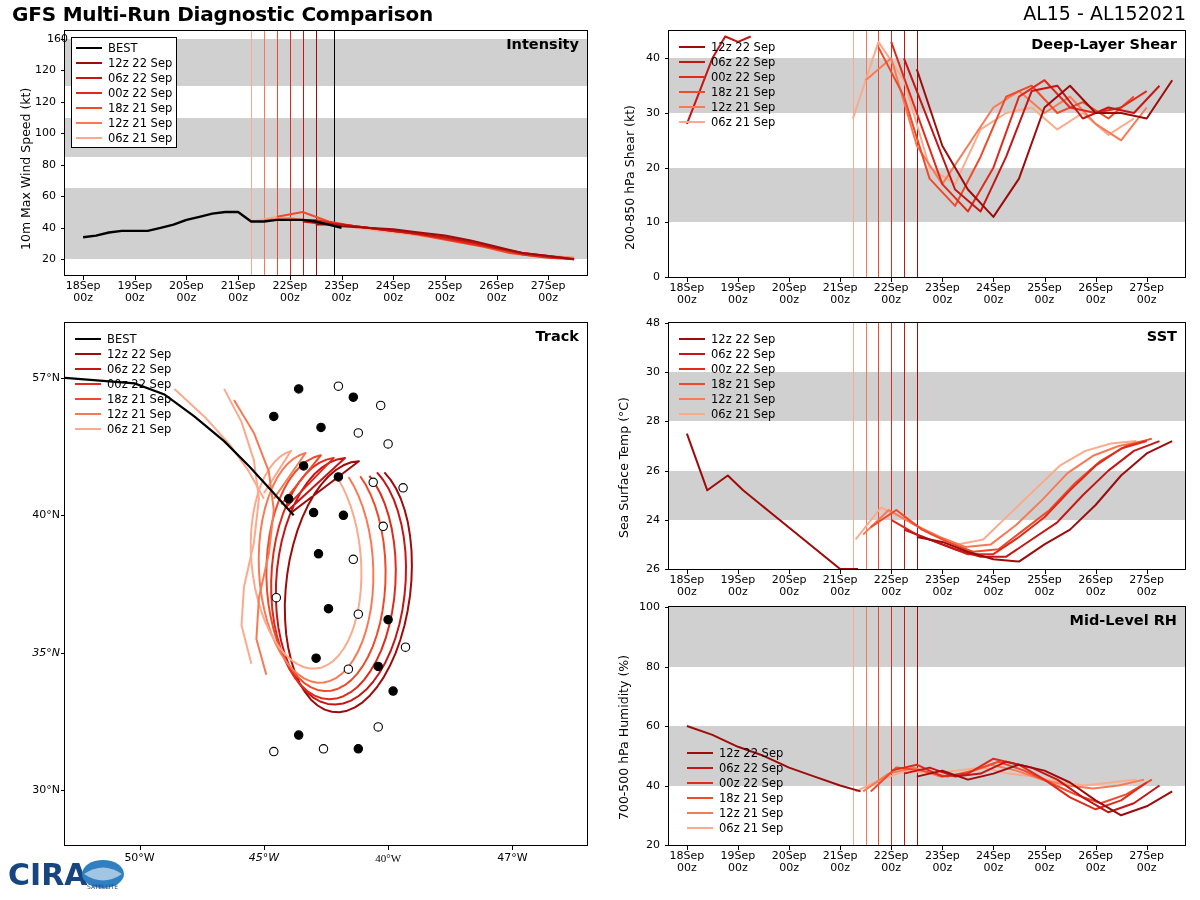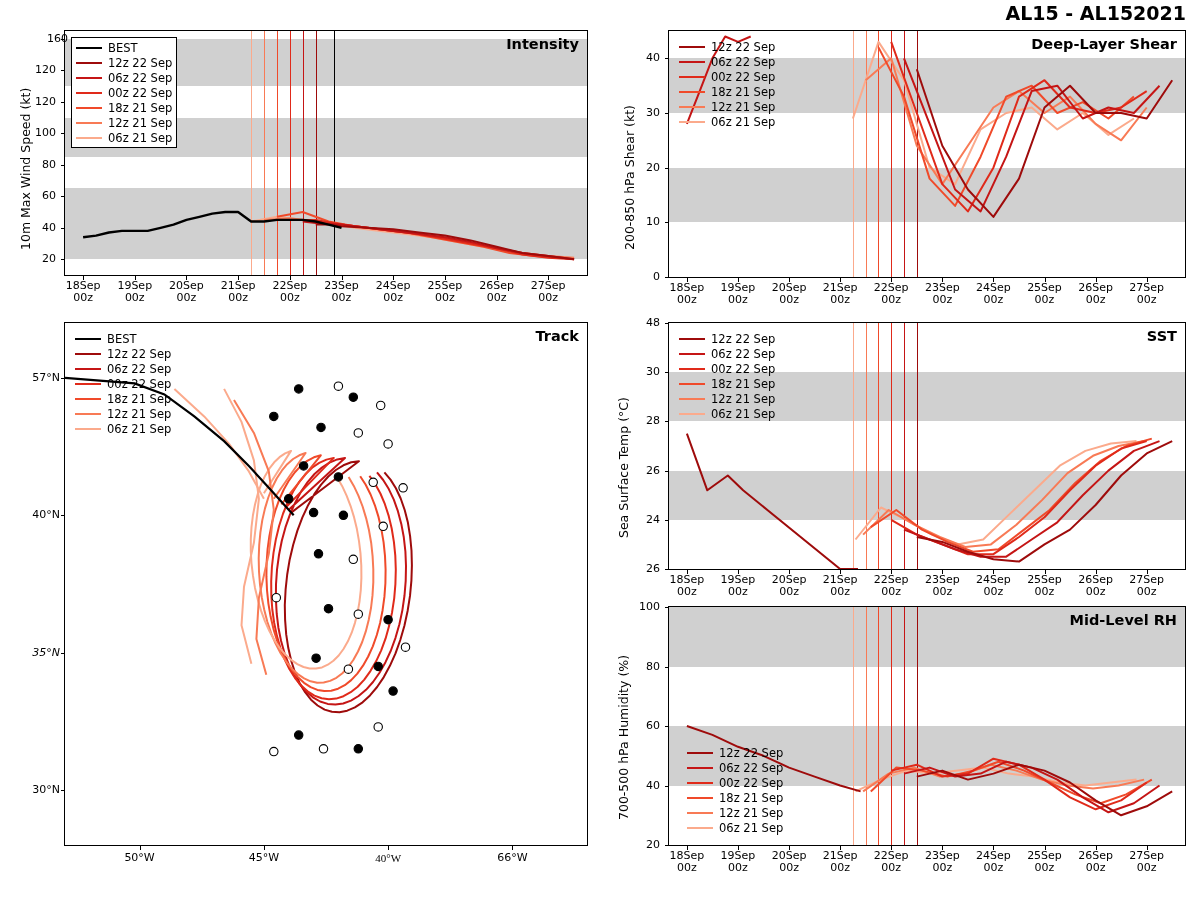--- a/index.html
+++ b/index.html
@@ -6,21 +6,21 @@
   body{
     width:1200px;height:900px;background:#ffffff;
     font-family:"DejaVu Sans","Liberation Sans",sans-serif;
     color:#000;overflow:hidden;position:relative;
   }
   .page{position:relative;width:1200px;height:900px;}
 
   
   .hdr{position:absolute;top:2px;left:0;width:1200px;height:26px;}
   .hdr .left{position:absolute;left:12px;top:0;font-size:20px;font-weight:bold;letter-spacing:-0.2px;}
-  .hdr .right{position:absolute;right:14px;top:0;font-size:19px;font-weight:bold;}
+  .hdr .right{position:absolute;right:14px;top:0;font-size:19px;font-weight:normal;}
 
   
   .panel{position:absolute;box-sizing:border-box;border:1px solid #000;background:#fff;overflow:hidden;}
   .plot{position:absolute;inset:0;overflow:hidden;}
   .band{position:absolute;left:0;right:0;background:#d0d0d0;}
   .vline{position:absolute;top:0;bottom:0;width:1px;}
   .ptitle{position:absolute;right:8px;top:5px;font-size:14.5px;font-weight:bold;letter-spacing:0px;z-index:6;}
   svg{position:absolute;left:0;top:0;overflow:visible;}
 
   
@@ -38,20 +38,21 @@
 
   
   .logo{position:absolute;left:8px;bottom:4px;width:120px;height:42px;}
 </style>
 </head>
 <body>
 
 <div class="page">
 
   <div class="hdr">
+    <div class="left">GFS Multi-Run Diagnostic Comparison</div>
     <div class="right">AL15 - AL152021</div>
   </div>
 
   <div class="panel" id="p-intensity" style="left:64px;top:30px;width:524px;height:246px;">
     <div class="plot" id="plot-intensity">
         <div class="band" style="top: 157.419px; height: 70.8387px;"></div>
         <div class="band" style="top: 86.5806px; height: 39.3548px;"></div>
         <div class="band" style="top: 7.87097px; height: 47.2258px;"></div>
         <div class="vline" style="left: 186.059px; background: rgb(251, 170, 140);"></div>
         <div class="vline" style="left: 198.98px; background: rgb(248, 122, 85);"></div>
@@ -227,25 +228,25 @@
         </div>
         <div class="lrow">
           <span class="lswatch" style="border-top-color: rgb(251, 170, 140);"></span>
           <span class="llabel">06z 21 Sep</span>
         </div>
       </div>
   </div>
   <div id="ax-track">
       <div class="tick" style="left: 109.571px; top: 852px; width: 60px;">50°W</div>
       <div class="tickmark" style="left: 139.571px; top: 846px; width: 1px; height: 4px;"></div>
-      <div class="tick" style="left: 233.857px; top: 852px; width: 60px;">45°W</div>
+      <div class="tick" style="left: 233.857px; top: 852px; width: 60px; font-style: italic;">45°W</div>
       <div class="tickmark" style="left: 263.857px; top: 846px; width: 1px; height: 4px;"></div>
       <div class="tick" style="left: 358.143px; top: 852px; width: 60px; font-family: Liberation Serif, serif;">40°W</div>
       <div class="tickmark" style="left: 388.143px; top: 846px; width: 1px; height: 4px;"></div>
-      <div class="tick" style="left: 482.429px; top: 852px; width: 60px;">66°W</div>
+      <div class="tick" style="left: 482.429px; top: 852px; width: 60px;">47°W</div>
       <div class="tickmark" style="left: 512.429px; top: 846px; width: 1px; height: 4px;"></div>
       <div class="ytick" style="left: 18px; top: 371.947px; width: 42px;">57°N</div>
       <div class="tickmark" style="left: 61px; top: 377.947px; width: 4px; height: 1px;"></div>
       <div class="ytick" style="left: 18px; top: 509.316px; width: 42px;">40°N</div>
       <div class="tickmark" style="left: 61px; top: 515.316px; width: 4px; height: 1px;"></div>
       <div class="ytick" style="left: 18px; top: 646.684px; width: 42px; font-style: italic;">35°N</div>
       <div class="tickmark" style="left: 61px; top: 652.684px; width: 4px; height: 1px;"></div>
       <div class="ytick" style="left: 18px; top: 784.053px; width: 42px;">30°N</div>
       <div class="tickmark" style="left: 61px; top: 790.053px; width: 4px; height: 1px;"></div>
     </div>
@@ -521,14 +522,22 @@
       <div class="ytick" style="left: 626px; top: 779.5px; width: 34px;">40</div>
       <div class="tickmark" style="left: 665px; top: 785.5px; width: 4px; height: 1px;"></div>
       <div class="ytick" style="left: 626px; top: 720px; width: 34px;">60</div>
       <div class="tickmark" style="left: 665px; top: 726px; width: 4px; height: 1px;"></div>
       <div class="ytick" style="left: 626px; top: 660.5px; width: 34px;">80</div>
       <div class="tickmark" style="left: 665px; top: 666.5px; width: 4px; height: 1px;"></div>
       <div class="ytick" style="left: 626px; top: 601px; width: 34px;">100</div>
       <div class="tickmark" style="left: 665px; top: 607px; width: 4px; height: 1px;"></div>
     </div>
 
+  <div class="logo">
+    <svg width="120" height="42" viewBox="0 0 120 42">
+      <text x="0" y="31" font-family="DejaVu Sans, sans-serif" font-size="30" font-weight="bold" fill="#17457f">CIRA</text>
+      <ellipse cx="95" cy="20" rx="21" ry="14" fill="#2f7fc1"></ellipse>
+      <path d="M76 20 q19 -13 38 0 q-19 13 -38 0 z" fill="#ffffff" opacity="0.55"></path>
+      <text x="79" y="35" font-family="DejaVu Sans, sans-serif" font-size="6" fill="#17457f">SATELLITE</text>
+    </svg>
+  </div>
 
 </div>
 
 </body></html>

